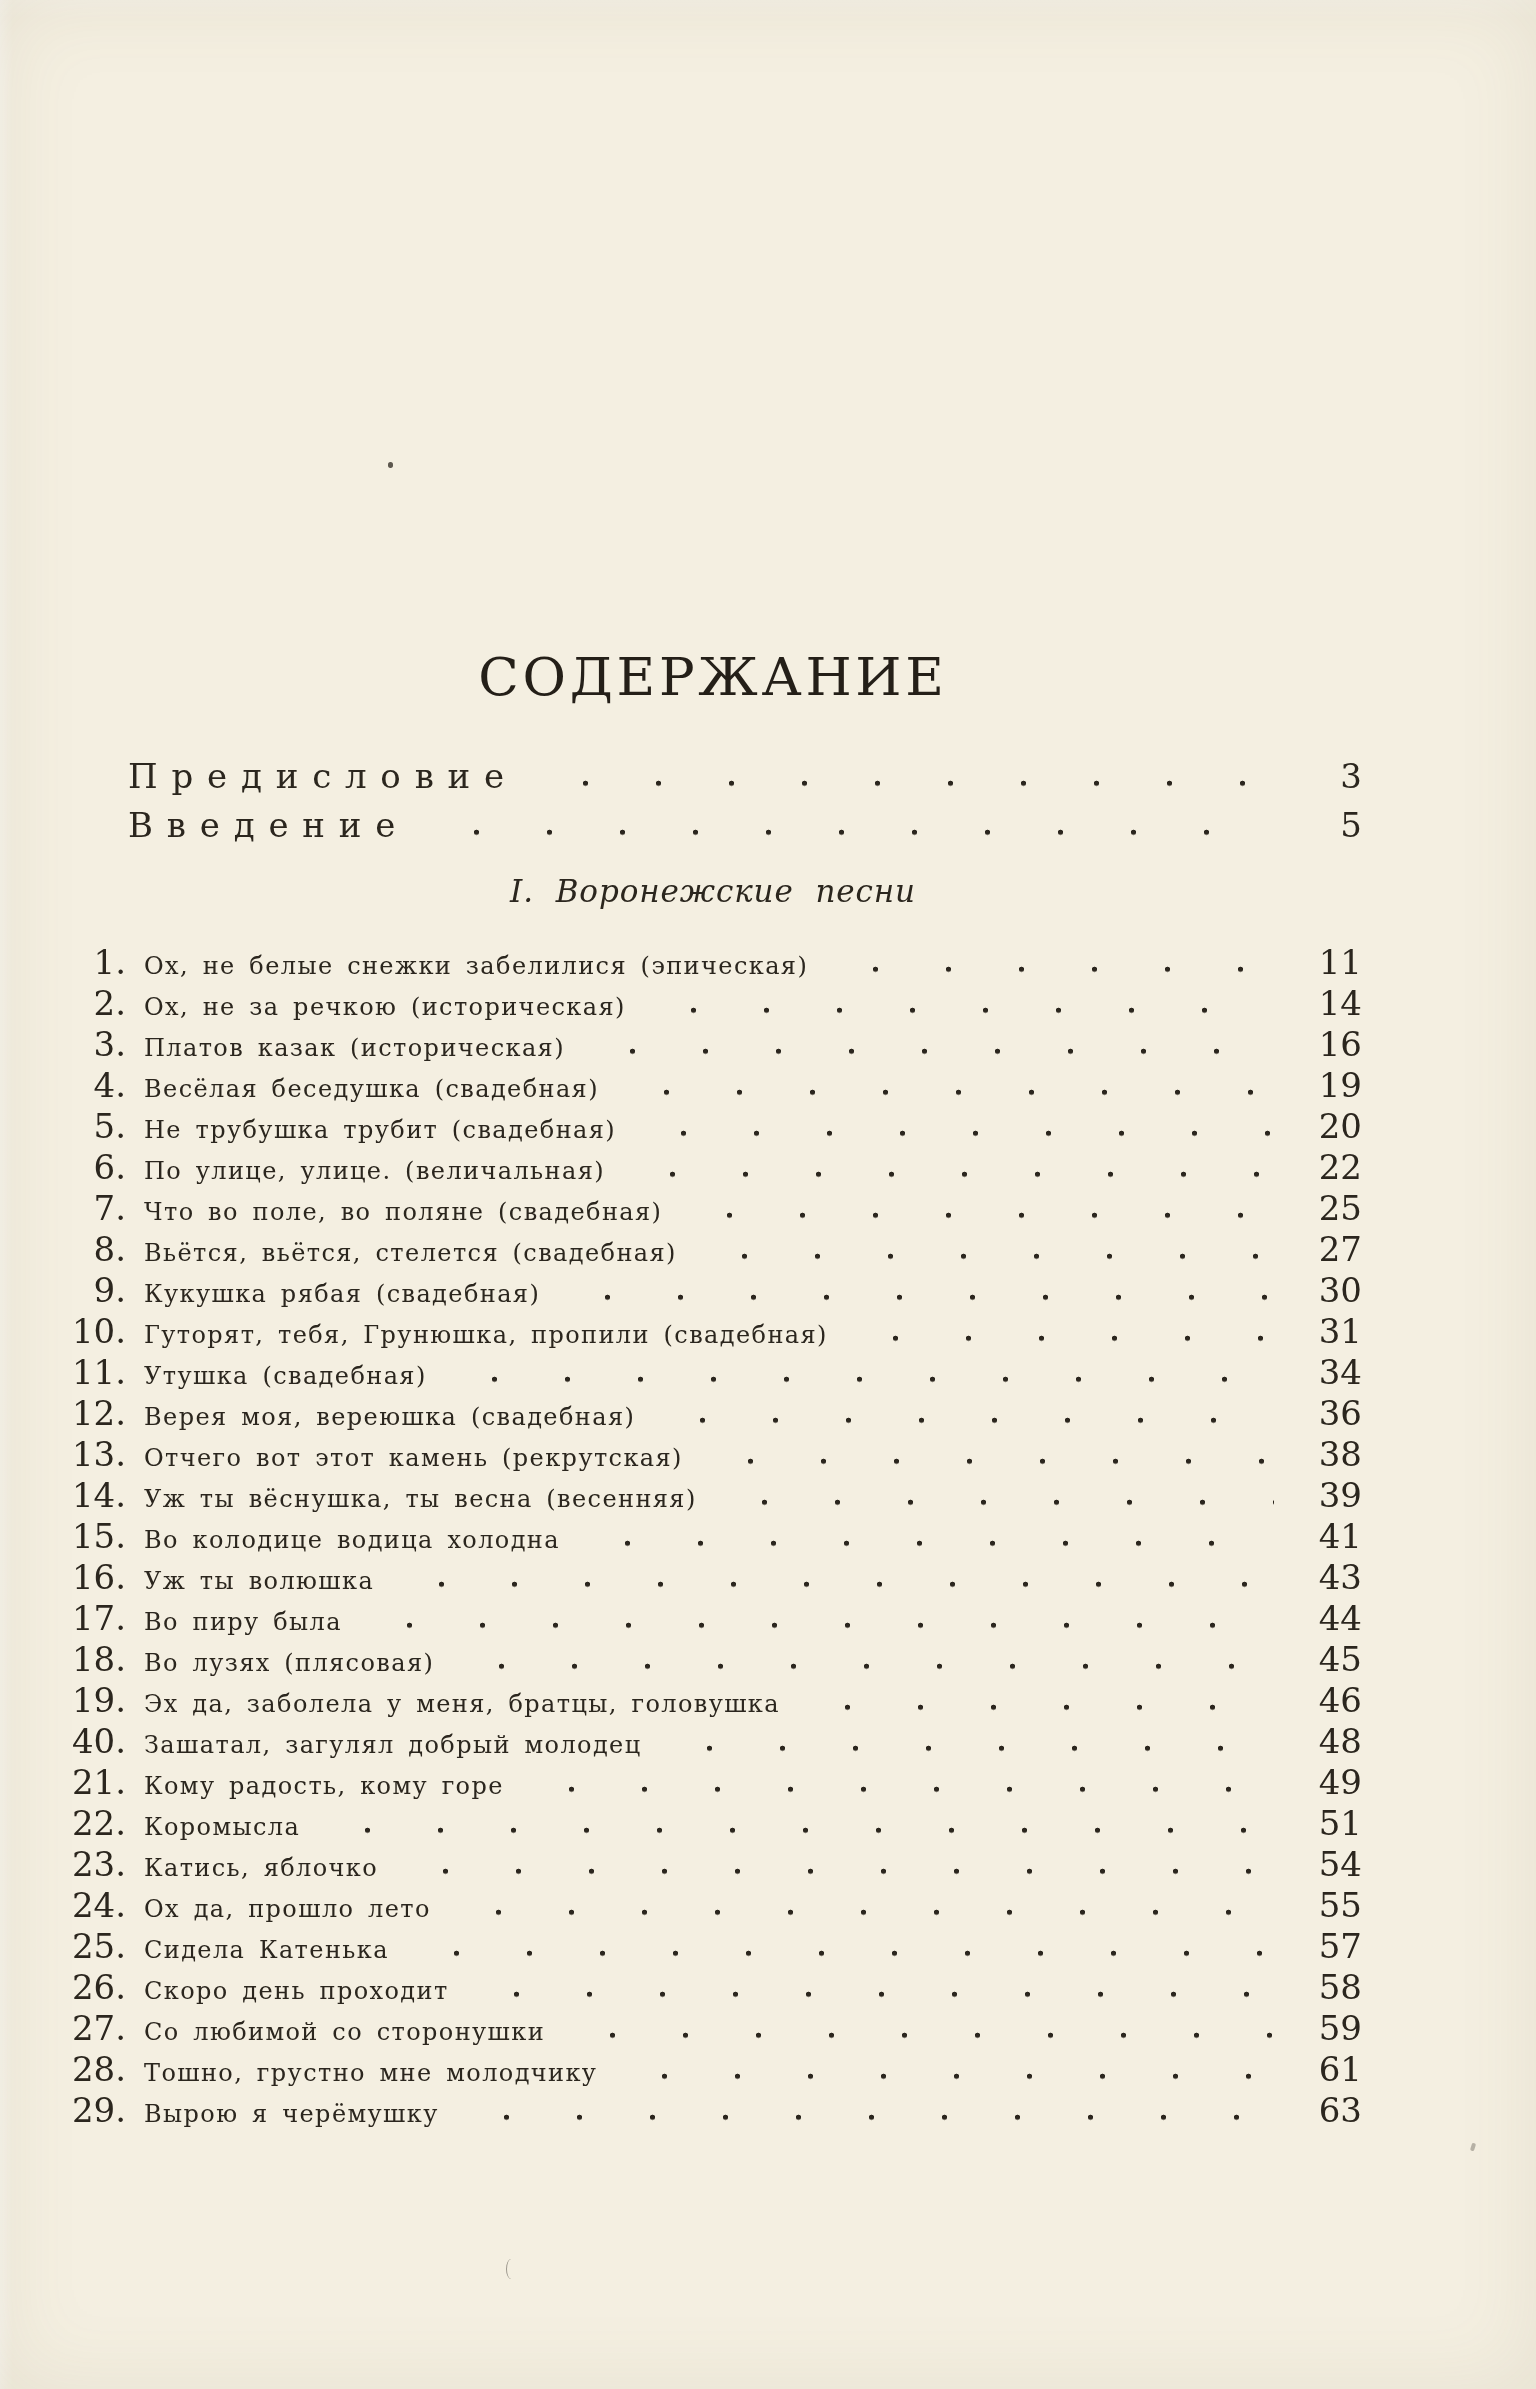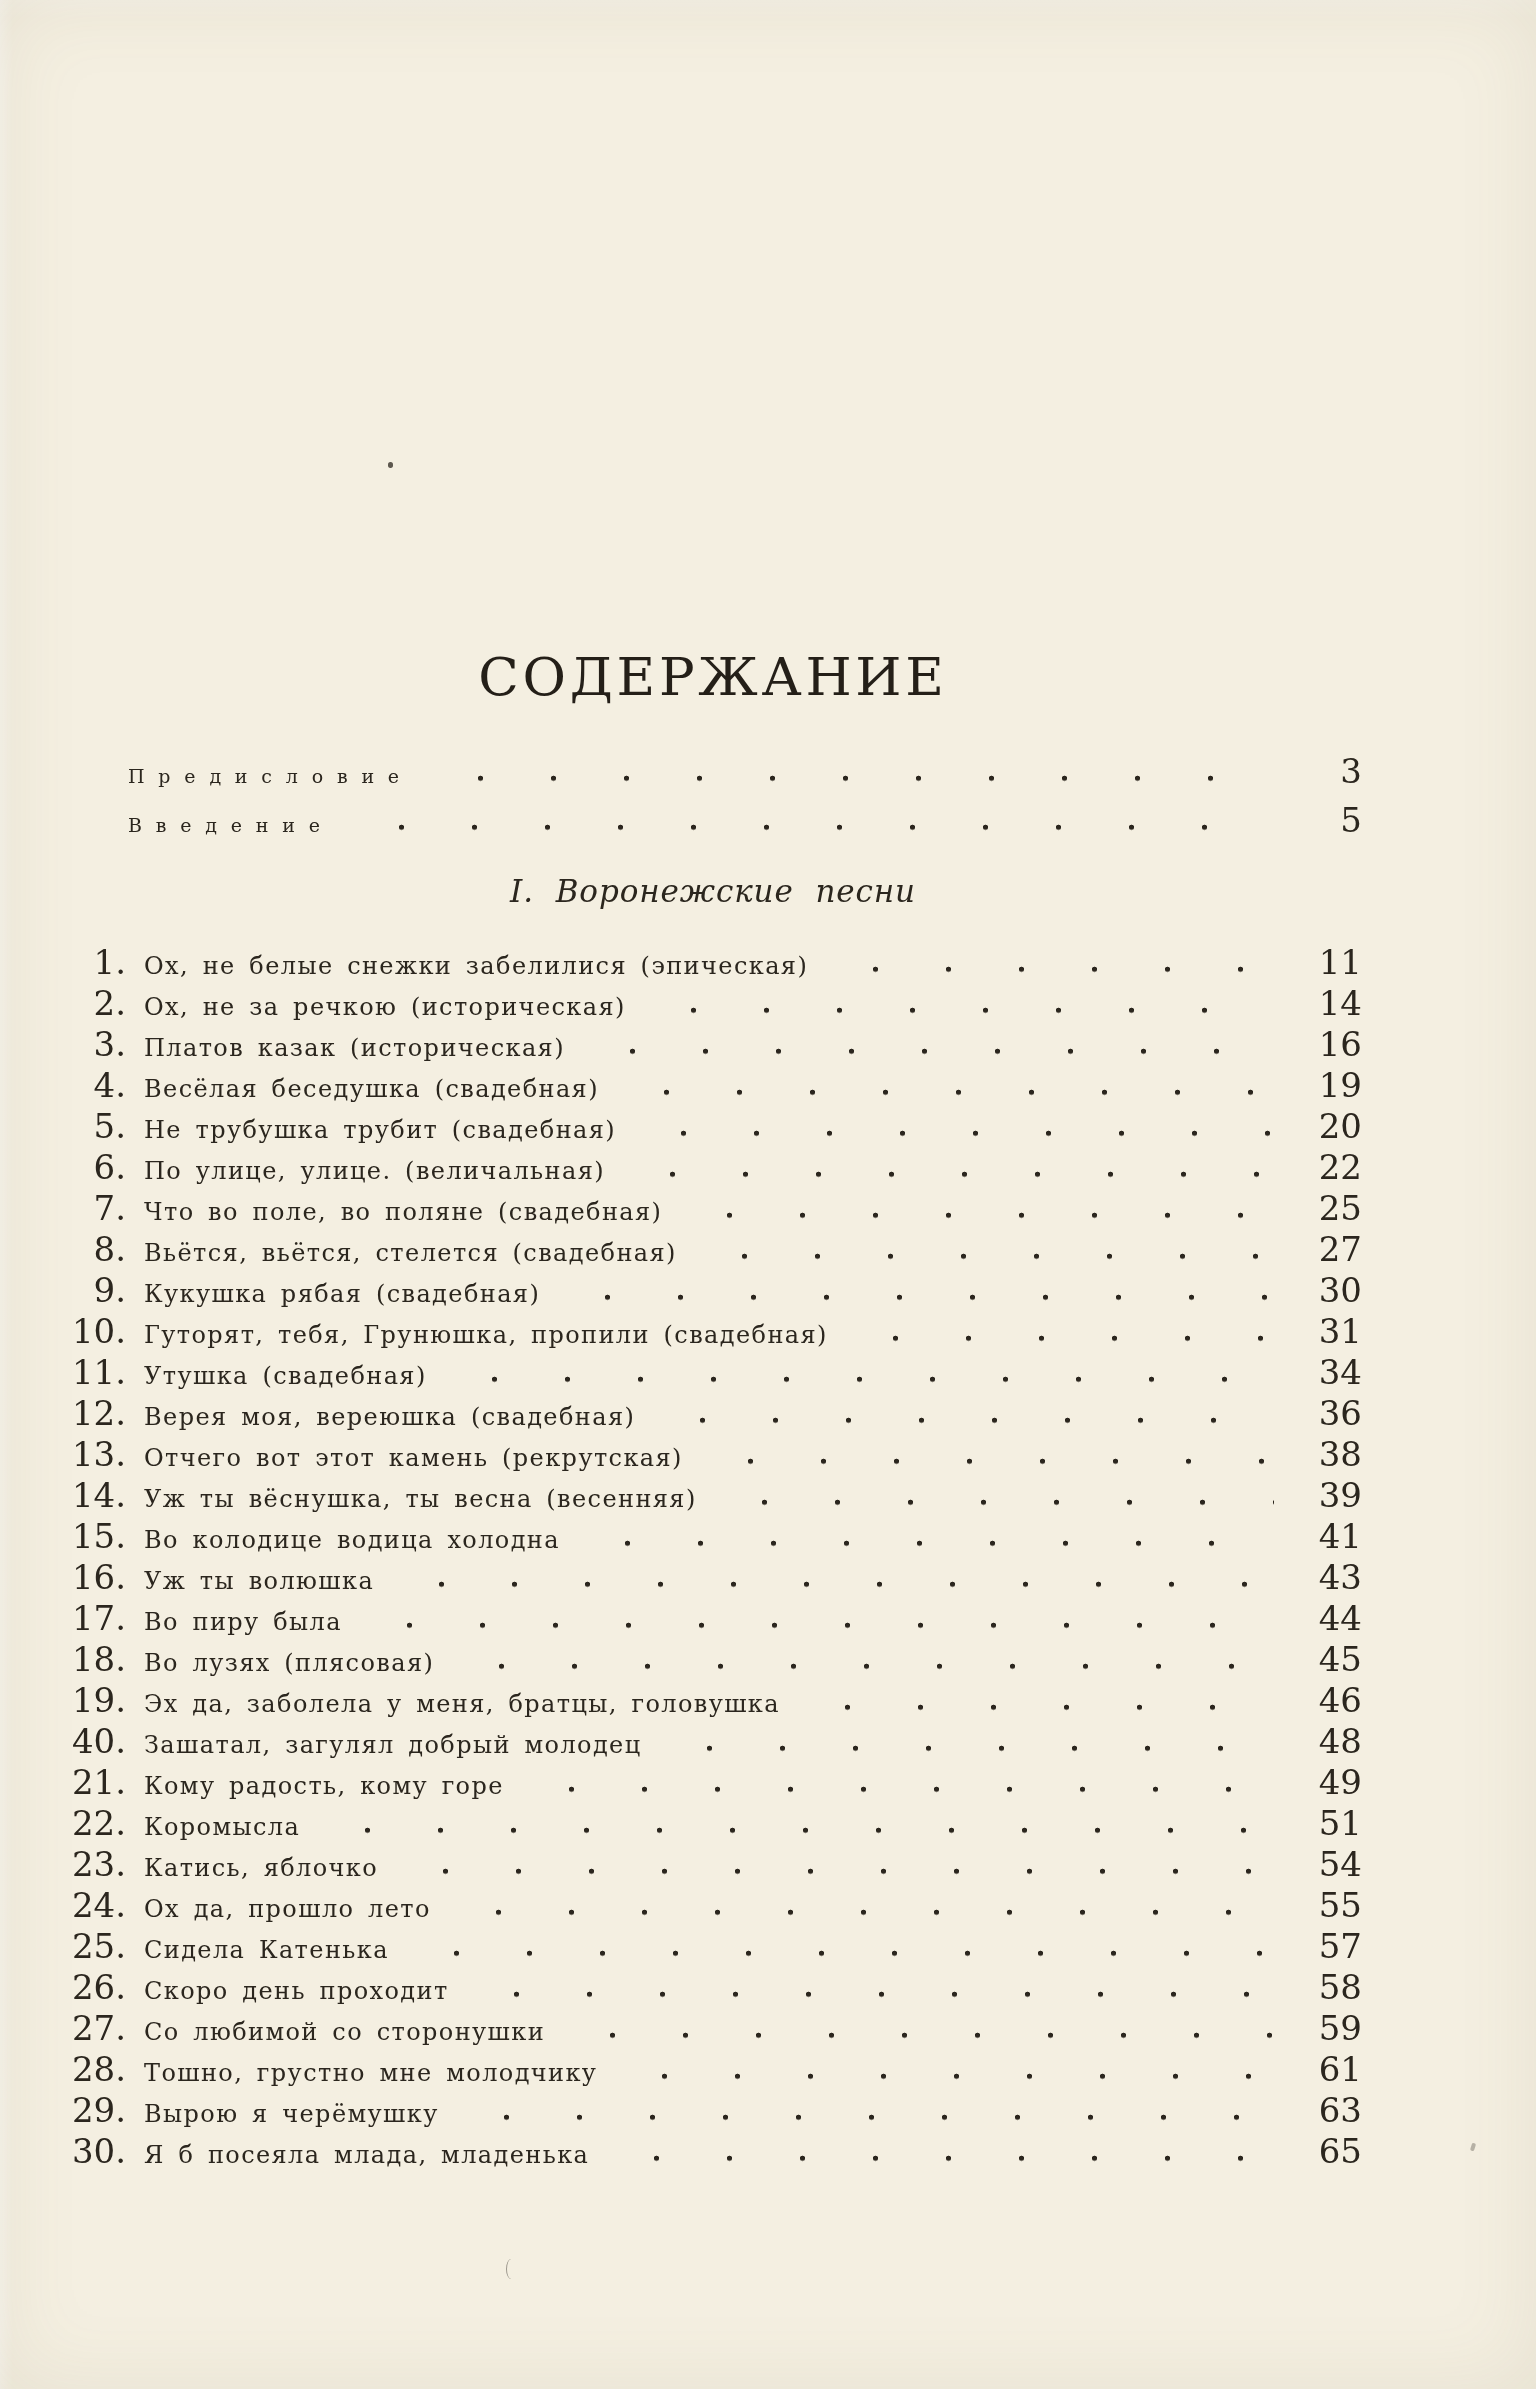--- a/index.html
+++ b/index.html
@@ -38,21 +38,21 @@
   }
   .front-matter{
     position:absolute; left:0; right:0; top:752px;
   }
   .fm-row{
     display:flex; align-items:baseline;
     height:49px; line-height:49px;
     padding-left:64px;
   }
   .fm-label{
-    font-size:19px;
+    font-size:34px;
     letter-spacing:13.8px;
     white-space:nowrap;
     text-align:center;
   }
   .leader{
     flex:1 1 auto;
     height:8.3px;
     margin:0 24px 0 31px;
     background-image:radial-gradient(circle, var(--ink) 2.4px, rgba(43,38,30,0) 2.9px);
     background-size:73px 8.3px;
@@ -328,26 +328,20 @@
     <span class="pnum">61</span>
   </div>
 
   <div class="toc-row">
     <span class="entry-num">29.</span>
     <span class="entry-title">Вырою я черёмушку</span>
     <span class="leader"></span>
     <span class="pnum">63</span>
   </div>
 
-  <div class="toc-row">
-    <span class="entry-num">30.</span>
-    <span class="entry-title">Я б посеяла млада, младенька</span>
-    <span class="leader"></span>
-    <span class="pnum">65</span>
-  </div>
 </div>
 
   </div>
 
   <span class="speck s1"></span>
   <span class="speck s2"></span>
   <span class="speck s4"></span>
   <span class="paren-mark"></span>
 </div>
 

